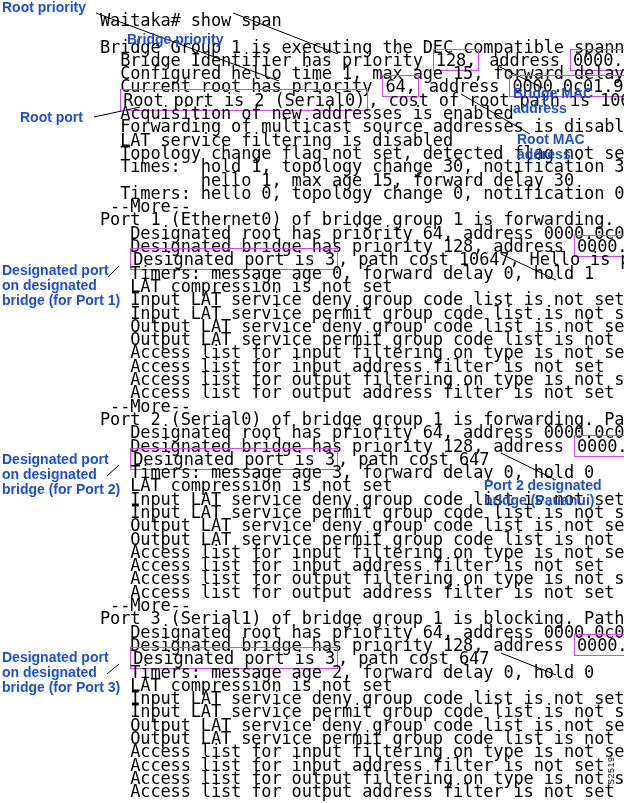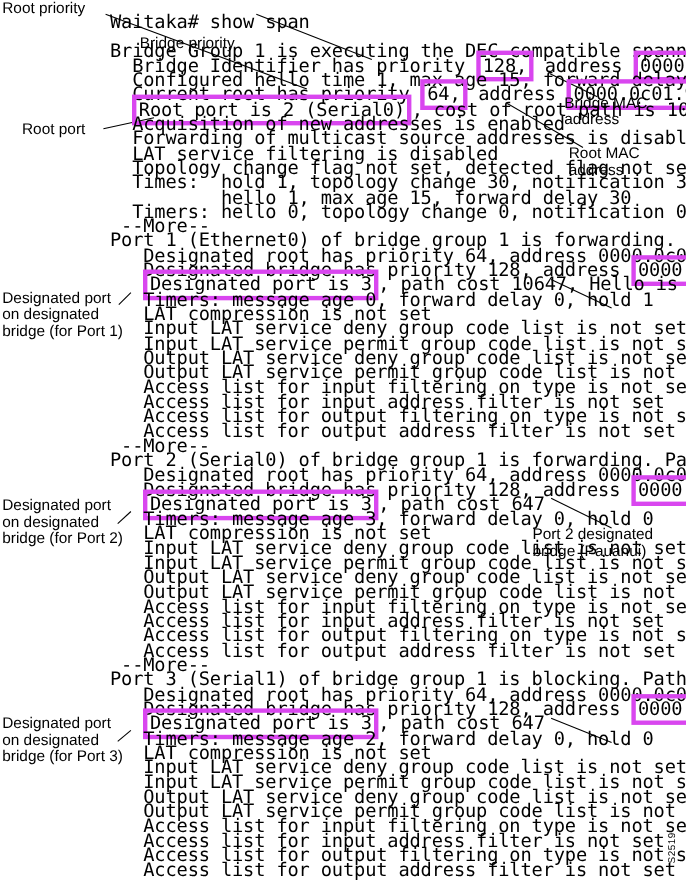--- a/index.html
+++ b/index.html
@@ -1,23 +1,23 @@
 <!DOCTYPE html>
 <html><head>
 <meta charset="utf-8">
 <style>
   html,body{margin:0;padding:0;background:#fff;}
   #figure{position:relative;width:624px;height:803px;background:#fff;color:#000;overflow:hidden;
           font-family:"Liberation Sans",sans-serif;}
   #terminal{position:absolute;left:100px;top:14px;margin:0;
             font-family:"DejaVu Sans Mono",monospace;font-size:17px;line-height:13.3px;
             letter-spacing:-0.15px;white-space:pre;color:#000;}
-  .boxed{border:4px solid #d946ef;padding:0 2px;}
-  .callout{position:absolute;font-weight:normal;font-size:14px;line-height:15px;
-           white-space:pre-line;color:#000000;}
+  .boxed{border:1px solid #d946ef;padding:0 2px;}
+  .callout{position:absolute;font-weight:bold;font-size:14px;line-height:15px;
+           white-space:pre-line;color:#1d4ed8;}
   .c-root-priority{left:2px;top:0px;}
   .c-bridge-priority{left:127px;top:0px;margin-top:32px;}
   .c-root-port{left:20px;top:110px;text-align:center;}
   .c-dp1{left:2px;top:263px;width:120px;}
   .c-dp2{left:2px;top:452px;width:120px;}
   .c-dp3{left:2px;top:650px;width:120px;}
   .c-bridge-mac{left:513px;top:86px;}
   .c-root-mac{left:517px;top:132px;}
   .c-p1db{left:484px;top:278px;}
   .c-p2db{left:484px;top:478px;}

